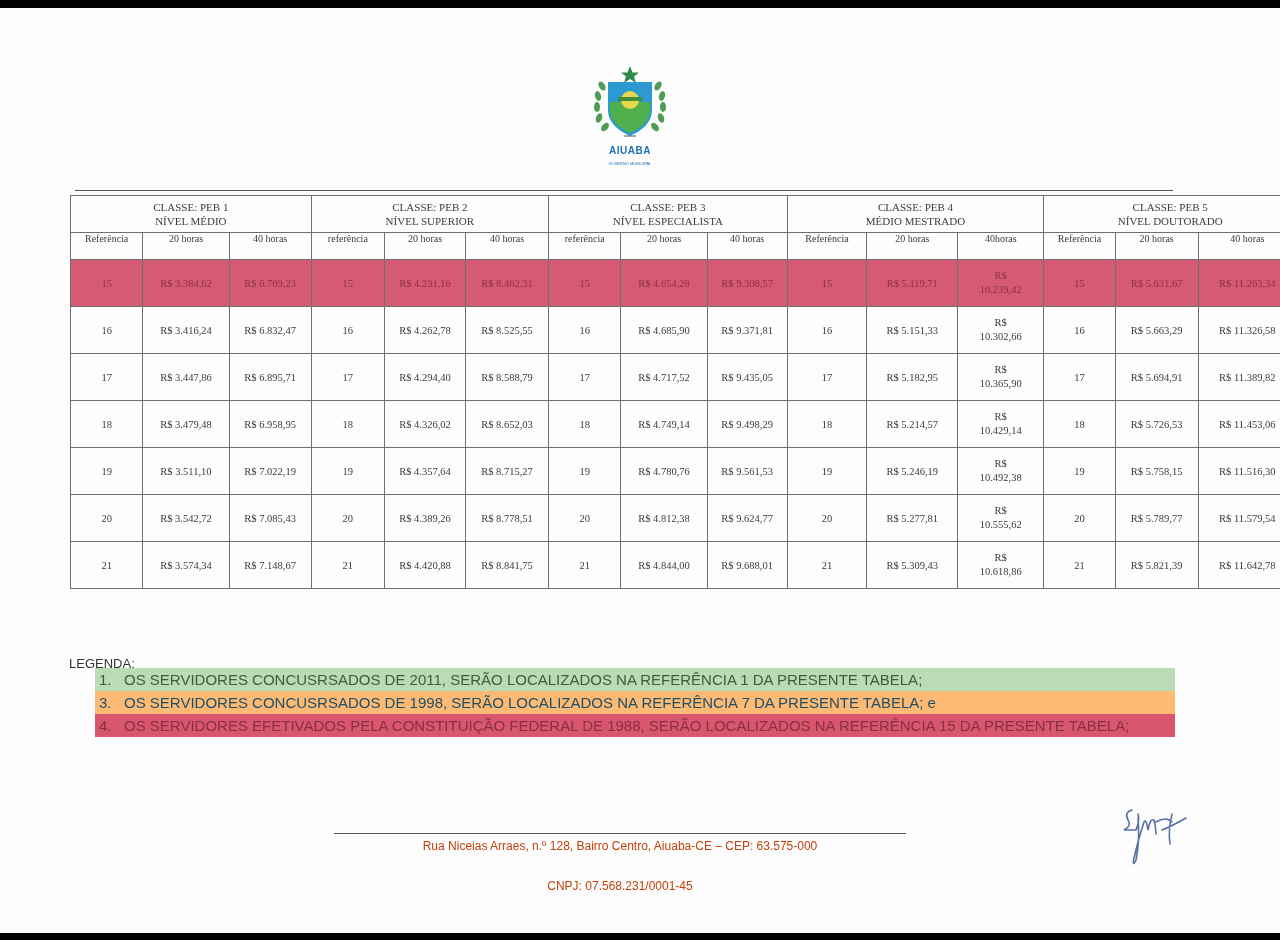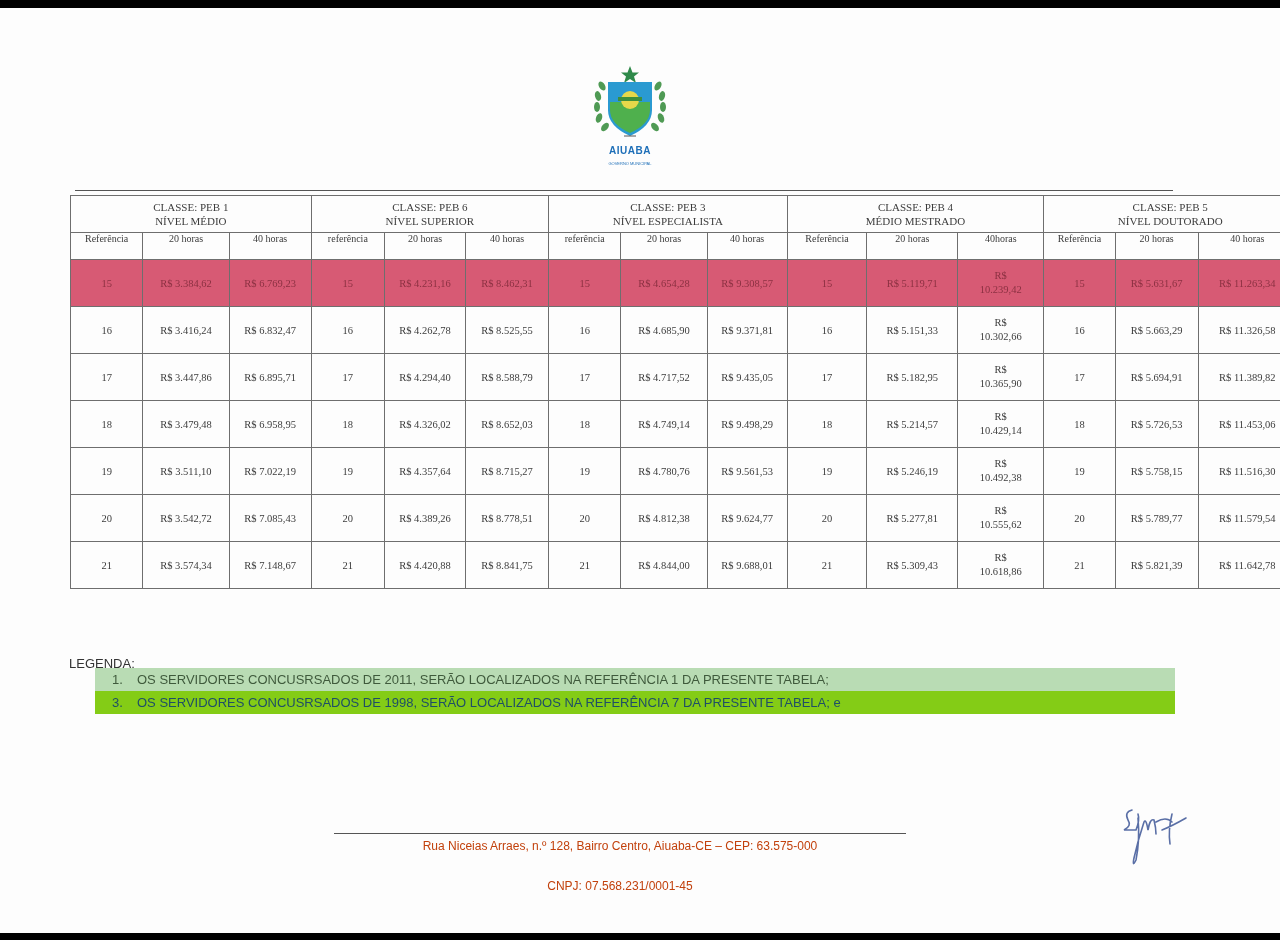--- a/index.html
+++ b/index.html
@@ -40,21 +40,21 @@
   }
   th.sub-head { height: 26px; font-size: 10px; color: #444; vertical-align: top; padding-top: 3px; }
   td.cell { font-size: 10.5px; height: 46px; }
   tr.highlight td { background: #d75a74; color: #8c3142; }
   td.stack { line-height: 14px; }
 
   
   .legend-title { position: absolute; left: 69px; top: 630px; font-size: 13px; color: #333; margin-top: 26px; }
   .legend-list { position: absolute; left: 95px; top: 668px; width: 1080px; }
   .legend-item {
-    height: 23px; line-height: 23px; font-size: 13px; padding-left: 17px; white-space: nowrap;
+    height: 23px; line-height: 23px; font-size: 15px; padding-left: 4px; white-space: nowrap;
   }
   .legend-item .num { display: inline-block; width: 25px; }
 
   .footer-rule { position: absolute; left: 334px; top: 833px; width: 572px; height: 1px; background: #555; }
   .footer-line { position: absolute; left: 334px; width: 572px; text-align: center; font-size: 12px; color: #c2410c; }
   .signature { position: absolute; left: 1110px; top: 800px; width: 90px; height: 70px; }
 </style>
 </head>
 <body>
 
@@ -101,21 +101,21 @@
     <col style="width:74px">
       <col style="width:84px">
       <col style="width:80px">
     <col style="width:66px">
       <col style="width:77px">
       <col style="width:91px">
   </colgroup>
   <thead>
     <tr>
       <th colspan="3" class="class-head"><span>CLASSE: PEB 1</span><br><span>NÍVEL MÉDIO</span></th>
-      <th colspan="3" class="class-head"><span>CLASSE: PEB 6</span><br><span>NÍVEL SUPERIOR</span></th>
+      <th colspan="3" class="class-head"><span>CLASSE: PEB 2</span><br><span>NÍVEL SUPERIOR</span></th>
       <th colspan="3" class="class-head"><span>CLASSE: PEB 3</span><br><span>NÍVEL ESPECIALISTA</span></th>
       <th colspan="3" class="class-head"><span>CLASSE: PEB 4</span><br><span>MÉDIO MESTRADO</span></th>
       <th colspan="3" class="class-head"><span>CLASSE: PEB 5</span><br><span>NÍVEL DOUTORADO</span></th>
     </tr>
     <tr>
       <th class="sub-head">Referência</th>
       <th class="sub-head">20 horas</th>
       <th class="sub-head">40 horas</th>
       <th class="sub-head">referência</th>
       <th class="sub-head">20 horas</th>
@@ -258,22 +258,25 @@
     <td class="cell">R$ 11.642,78</td>
   </tr>
 </tbody>
 </table>
 
 <div class="legend-title">LEGENDA:</div>
 <div class="legend-list">
   <div class="legend-item" style="background: rgb(185, 220, 180); color: rgb(63, 90, 60);">
     <span class="num">1.</span><span>OS SERVIDORES CONCUSRSADOS DE 2011, SERÃO LOCALIZADOS NA REFERÊNCIA 1 DA PRESENTE TABELA;</span>
   </div>
-  <div class="legend-item" style="background: #84cc16; color: rgb(31, 79, 102);">
+  <div class="legend-item" style="background: #fdba74; color: rgb(31, 79, 102);">
     <span class="num">3.</span><span>OS SERVIDORES CONCUSRSADOS DE 1998, SERÃO LOCALIZADOS NA REFERÊNCIA 7 DA PRESENTE TABELA; e</span>
+  </div>
+  <div class="legend-item" style="background: rgb(217, 86, 111); color: rgb(138, 47, 66);">
+    <span class="num">4.</span><span>OS SERVIDORES EFETIVADOS PELA CONSTITUIÇÃO FEDERAL DE 1988, SERÃO LOCALIZADOS NA REFERÊNCIA 15 DA PRESENTE TABELA;</span>
   </div>
 </div>
 
 <div class="signature">
   <svg width="90" height="70" viewBox="0 0 90 70">
     <path d="M22,10 Q14,12 18,20 Q22,26 14,30 L26,30 Q30,20 28,14 M28,18 Q30,40 26,60 Q22,68 24,58 Q28,40 34,22 Q36,18 38,30 Q40,18 44,20 Q46,28 46,34 M46,22 Q56,16 62,22 M62,14 Q58,30 60,44 M52,30 Q62,26 76,18" fill="none" stroke="#5a6fa6" stroke-width="1.6" stroke-linecap="round"></path>
   </svg>
 </div>
 
 <div class="footer-rule"></div>

